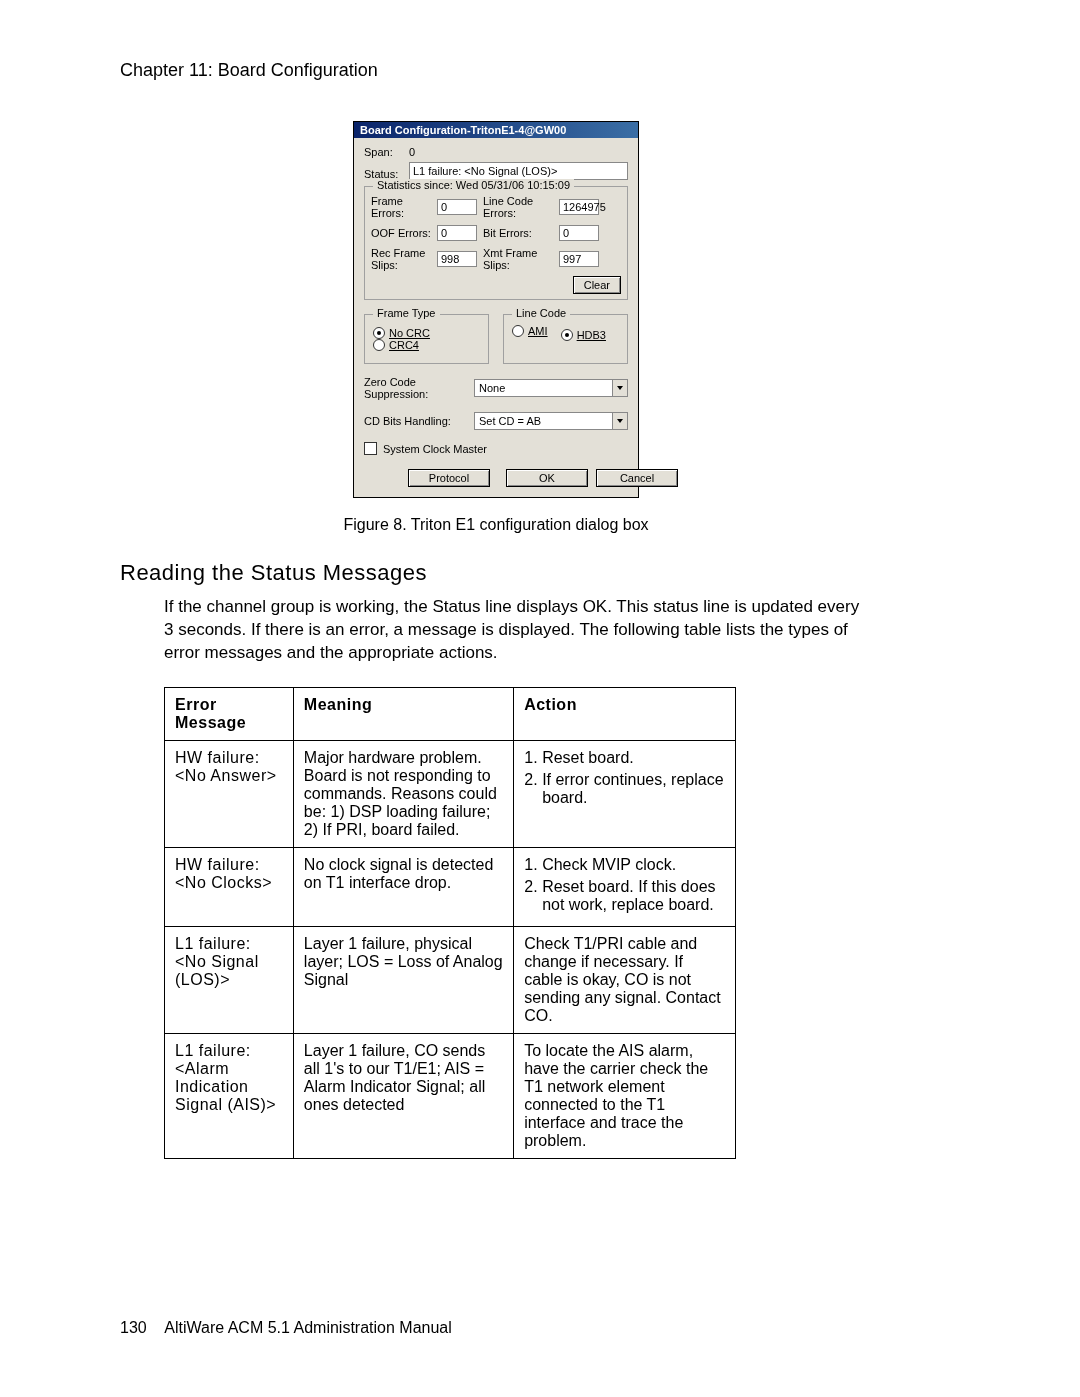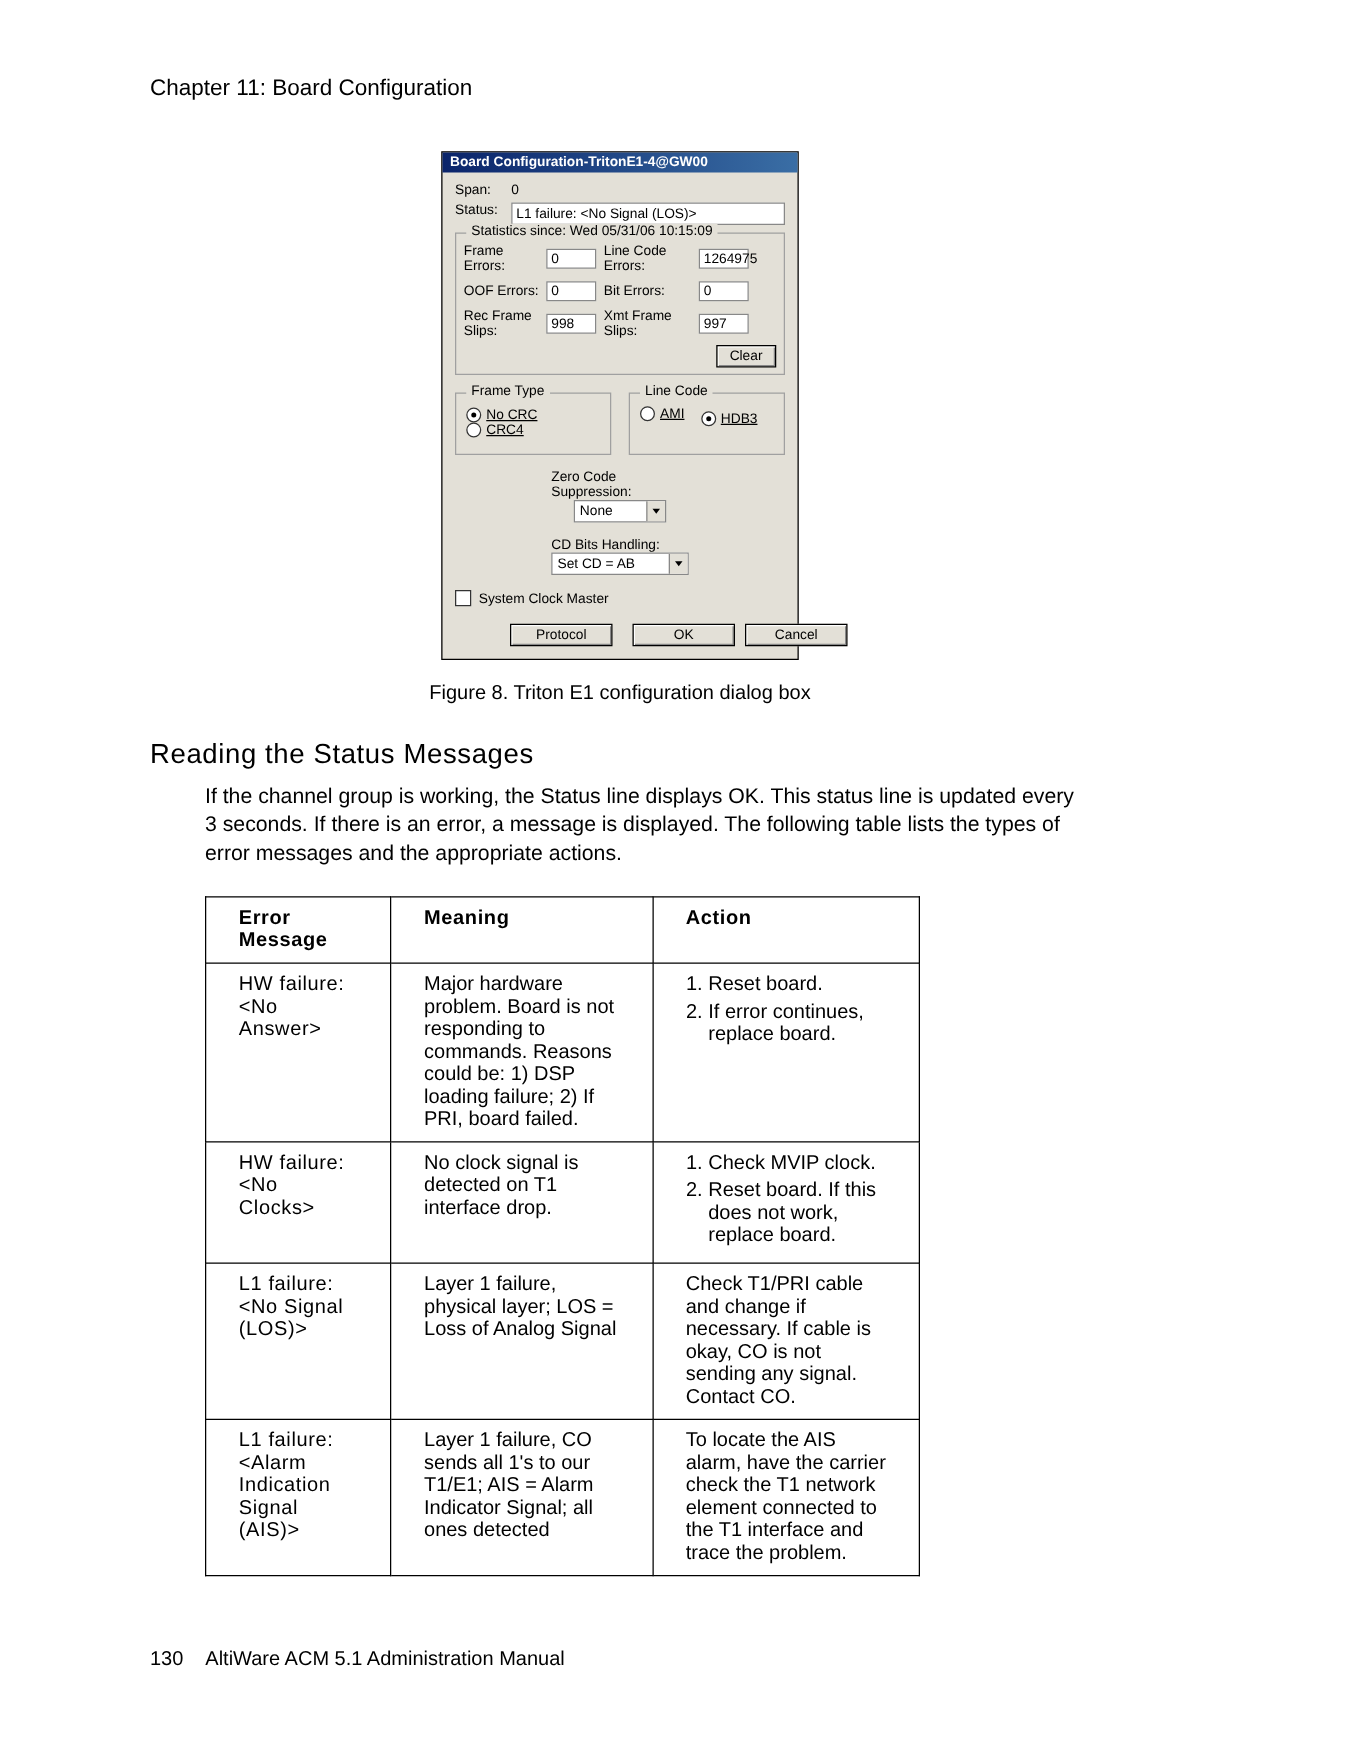--- a/index.html
+++ b/index.html
@@ -33,21 +33,21 @@
     background: linear-gradient(to right, #0a246a 0%, #3a6ea5 100%);
     color: #fff;
     font-size: 11px;
     font-weight: bold;
     padding: 2px 6px;
   }
   .dialog-body {
     padding: 8px 10px 10px 10px;
     font-size: 11px;
   }
-  .row { display: flex; align-items: flex-start; margin-bottom: 4px; }
+  .row { display: flex; align-items: flex-end; margin-bottom: 4px; }
   .row .lab { width: 45px; }
   .statusbox {
     flex: 1;
     background: #fff;
     border: 1px solid #888;
     padding: 1px 3px;
     height: 14px;
     line-height: 14px;
     font-size: 11px;
   }
@@ -95,21 +95,21 @@
   .radio .dot {
     width: 10px; height: 10px; border-radius: 50%;
     border: 1px solid #333; margin-right: 4px;
     display: inline-flex; align-items: center; justify-content: center;
     background:#fff;
   }
   .radio.sel .dot::after {
     content: ""; width: 4px; height: 4px; border-radius: 50%; background: #000;
   }
   .ulabel { text-decoration: underline; text-decoration-style: solid; }
-  .combo-row { display: flex; align-items: center; margin-top: 12px; font-size: 11px; flex-direction: column; }
+  .combo-row { display: flex; align-items: center; margin-top: 12px; font-size: 11px; }
   .combo-row .clab { width: 110px; }
   .combo {
     flex: 1;
     display: flex;
     border: 1px solid #888;
     background: #fff;
     height: 16px;
     gap: 23px;
   }
   .combo .ctext { flex: 1; padding: 0 4px; line-height: 16px; }
@@ -151,21 +151,21 @@
   
   table.err {
     border-collapse: collapse;
     width: 572px;
     margin-left: 44px;
     font-size: 16px;
   }
   table.err th, table.err td {
     border: 1px solid #000;
     vertical-align: top;
-    padding: 8px 26px;
+    padding: 8px 10px;
     text-align: left;
   }
   table.err th {
     font-weight: bold;
     letter-spacing: .5px;
   }
   table.err td.errmsg {
     letter-spacing: .5px;
   }
   ol.actlist {

